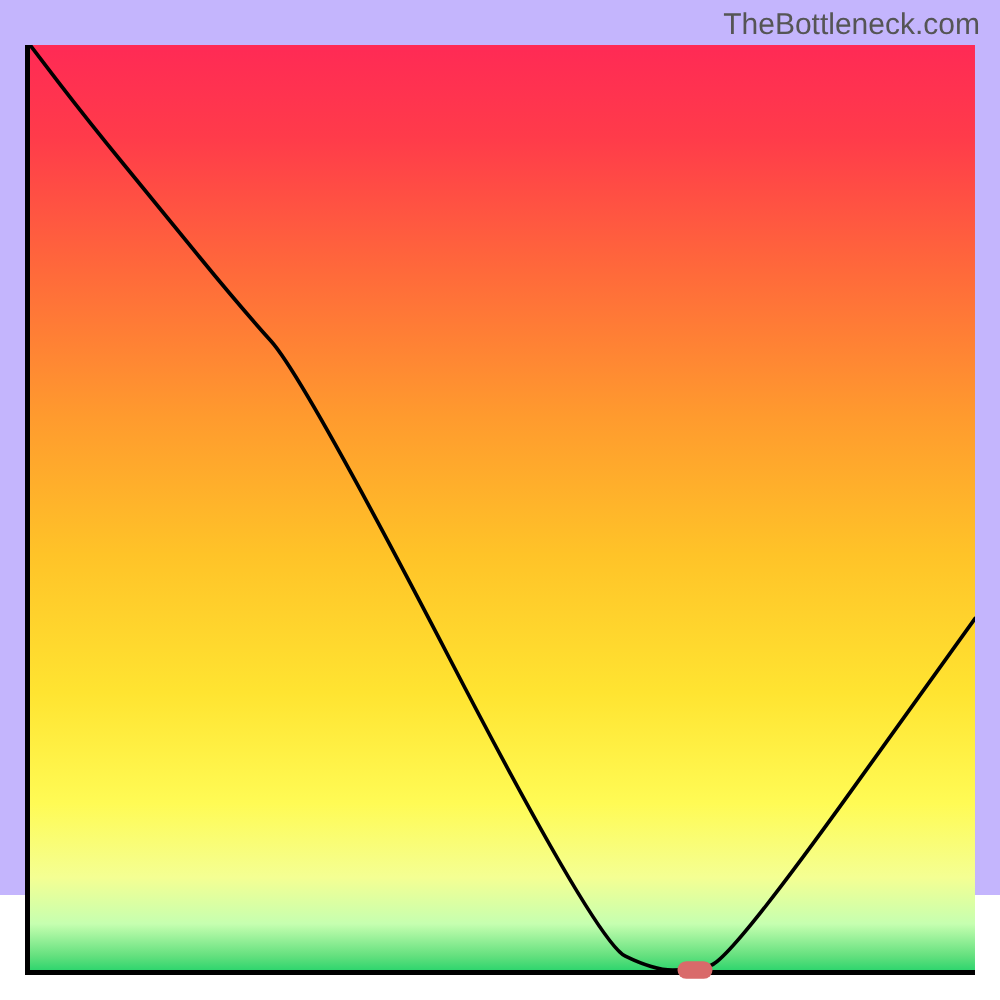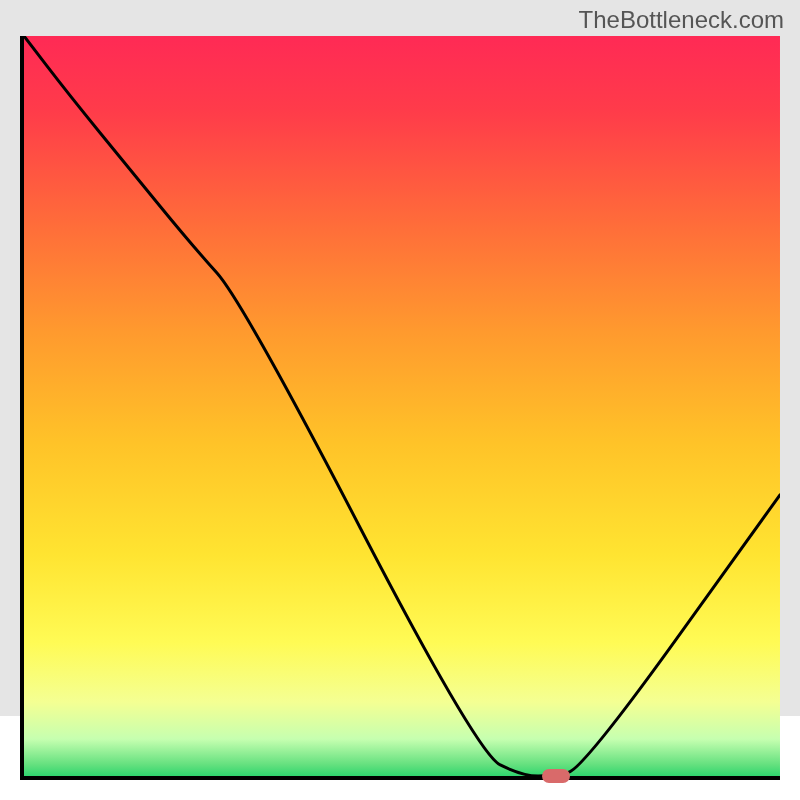--- a/index.html
+++ b/index.html
@@ -1,21 +1,21 @@
 <!DOCTYPE html>
 <html><head>
 <meta charset="utf-8">
 <style>
   * { margin: 0; padding: 0; box-sizing: border-box; }
   html, body { width: 800px; height: 800px; overflow: hidden; }
   .chart-container {
     position: relative;
     width: 800px;
     height: 716px;
-    background: #e5e5e5;
+    background: #c4b5fd;
   }
   .watermark {
     position: absolute;
     top: 6px;
     right: 16px;
     font-family: Arial, Helvetica, sans-serif;
     font-size: 24px;
     color: #555;
     z-index: 10;
   }

